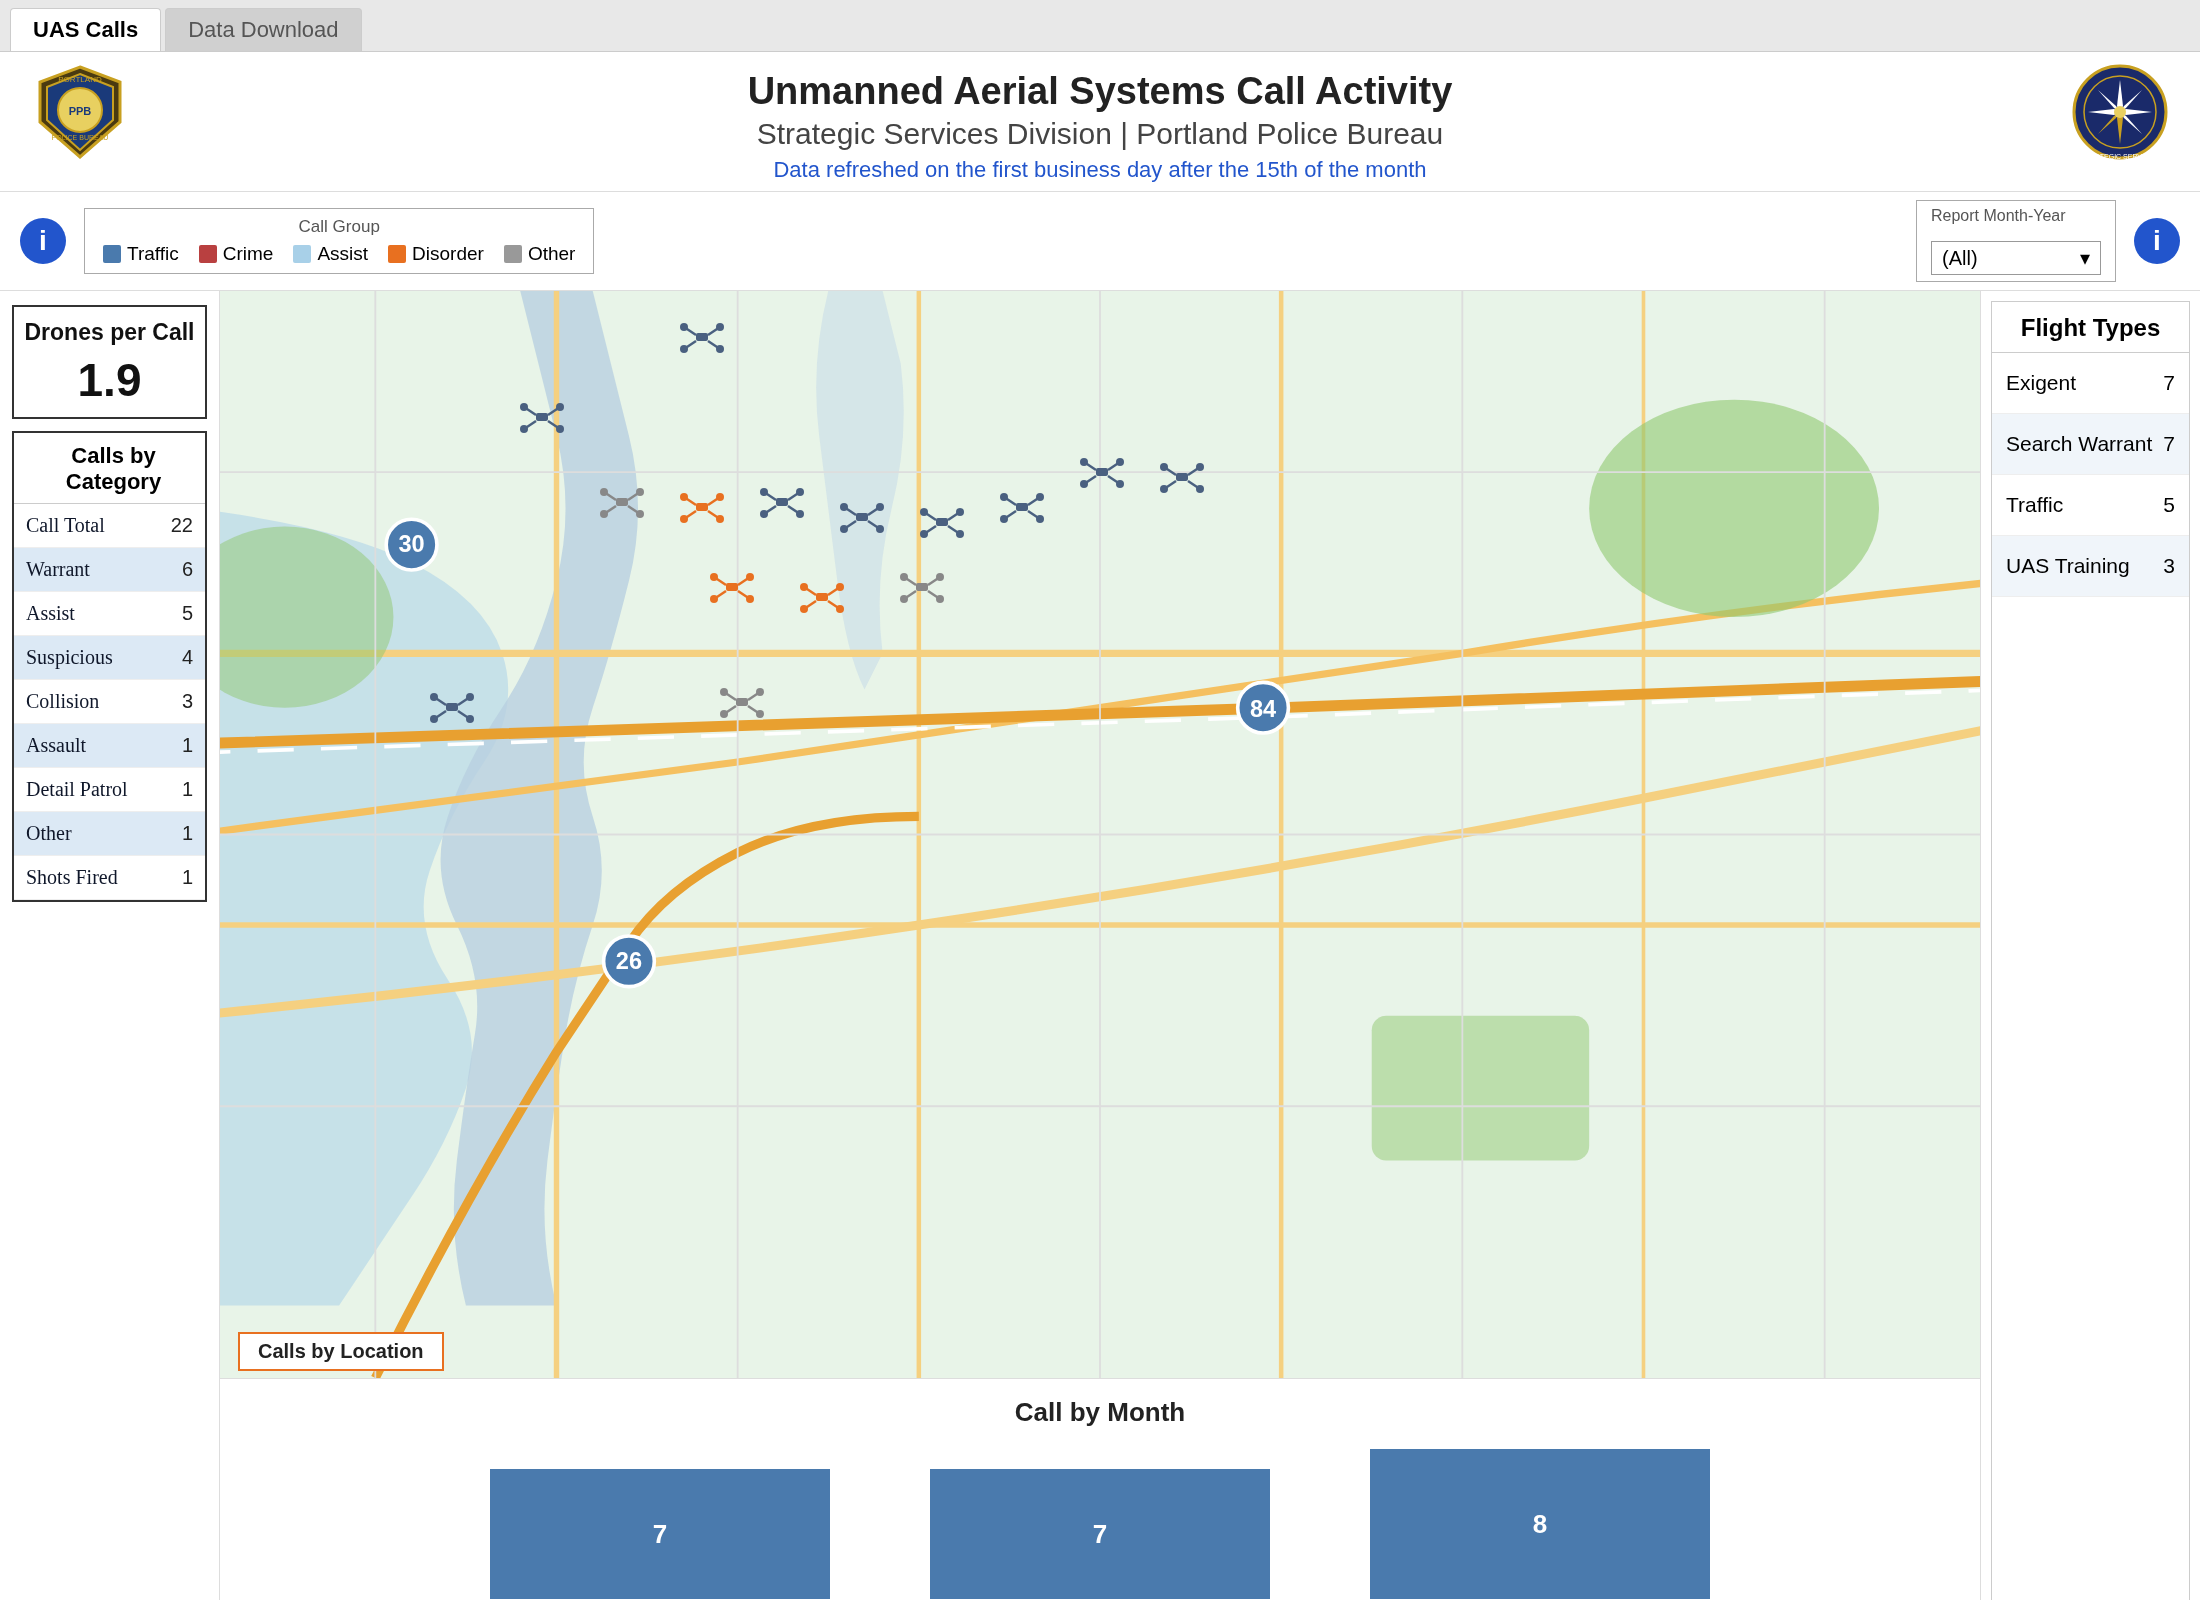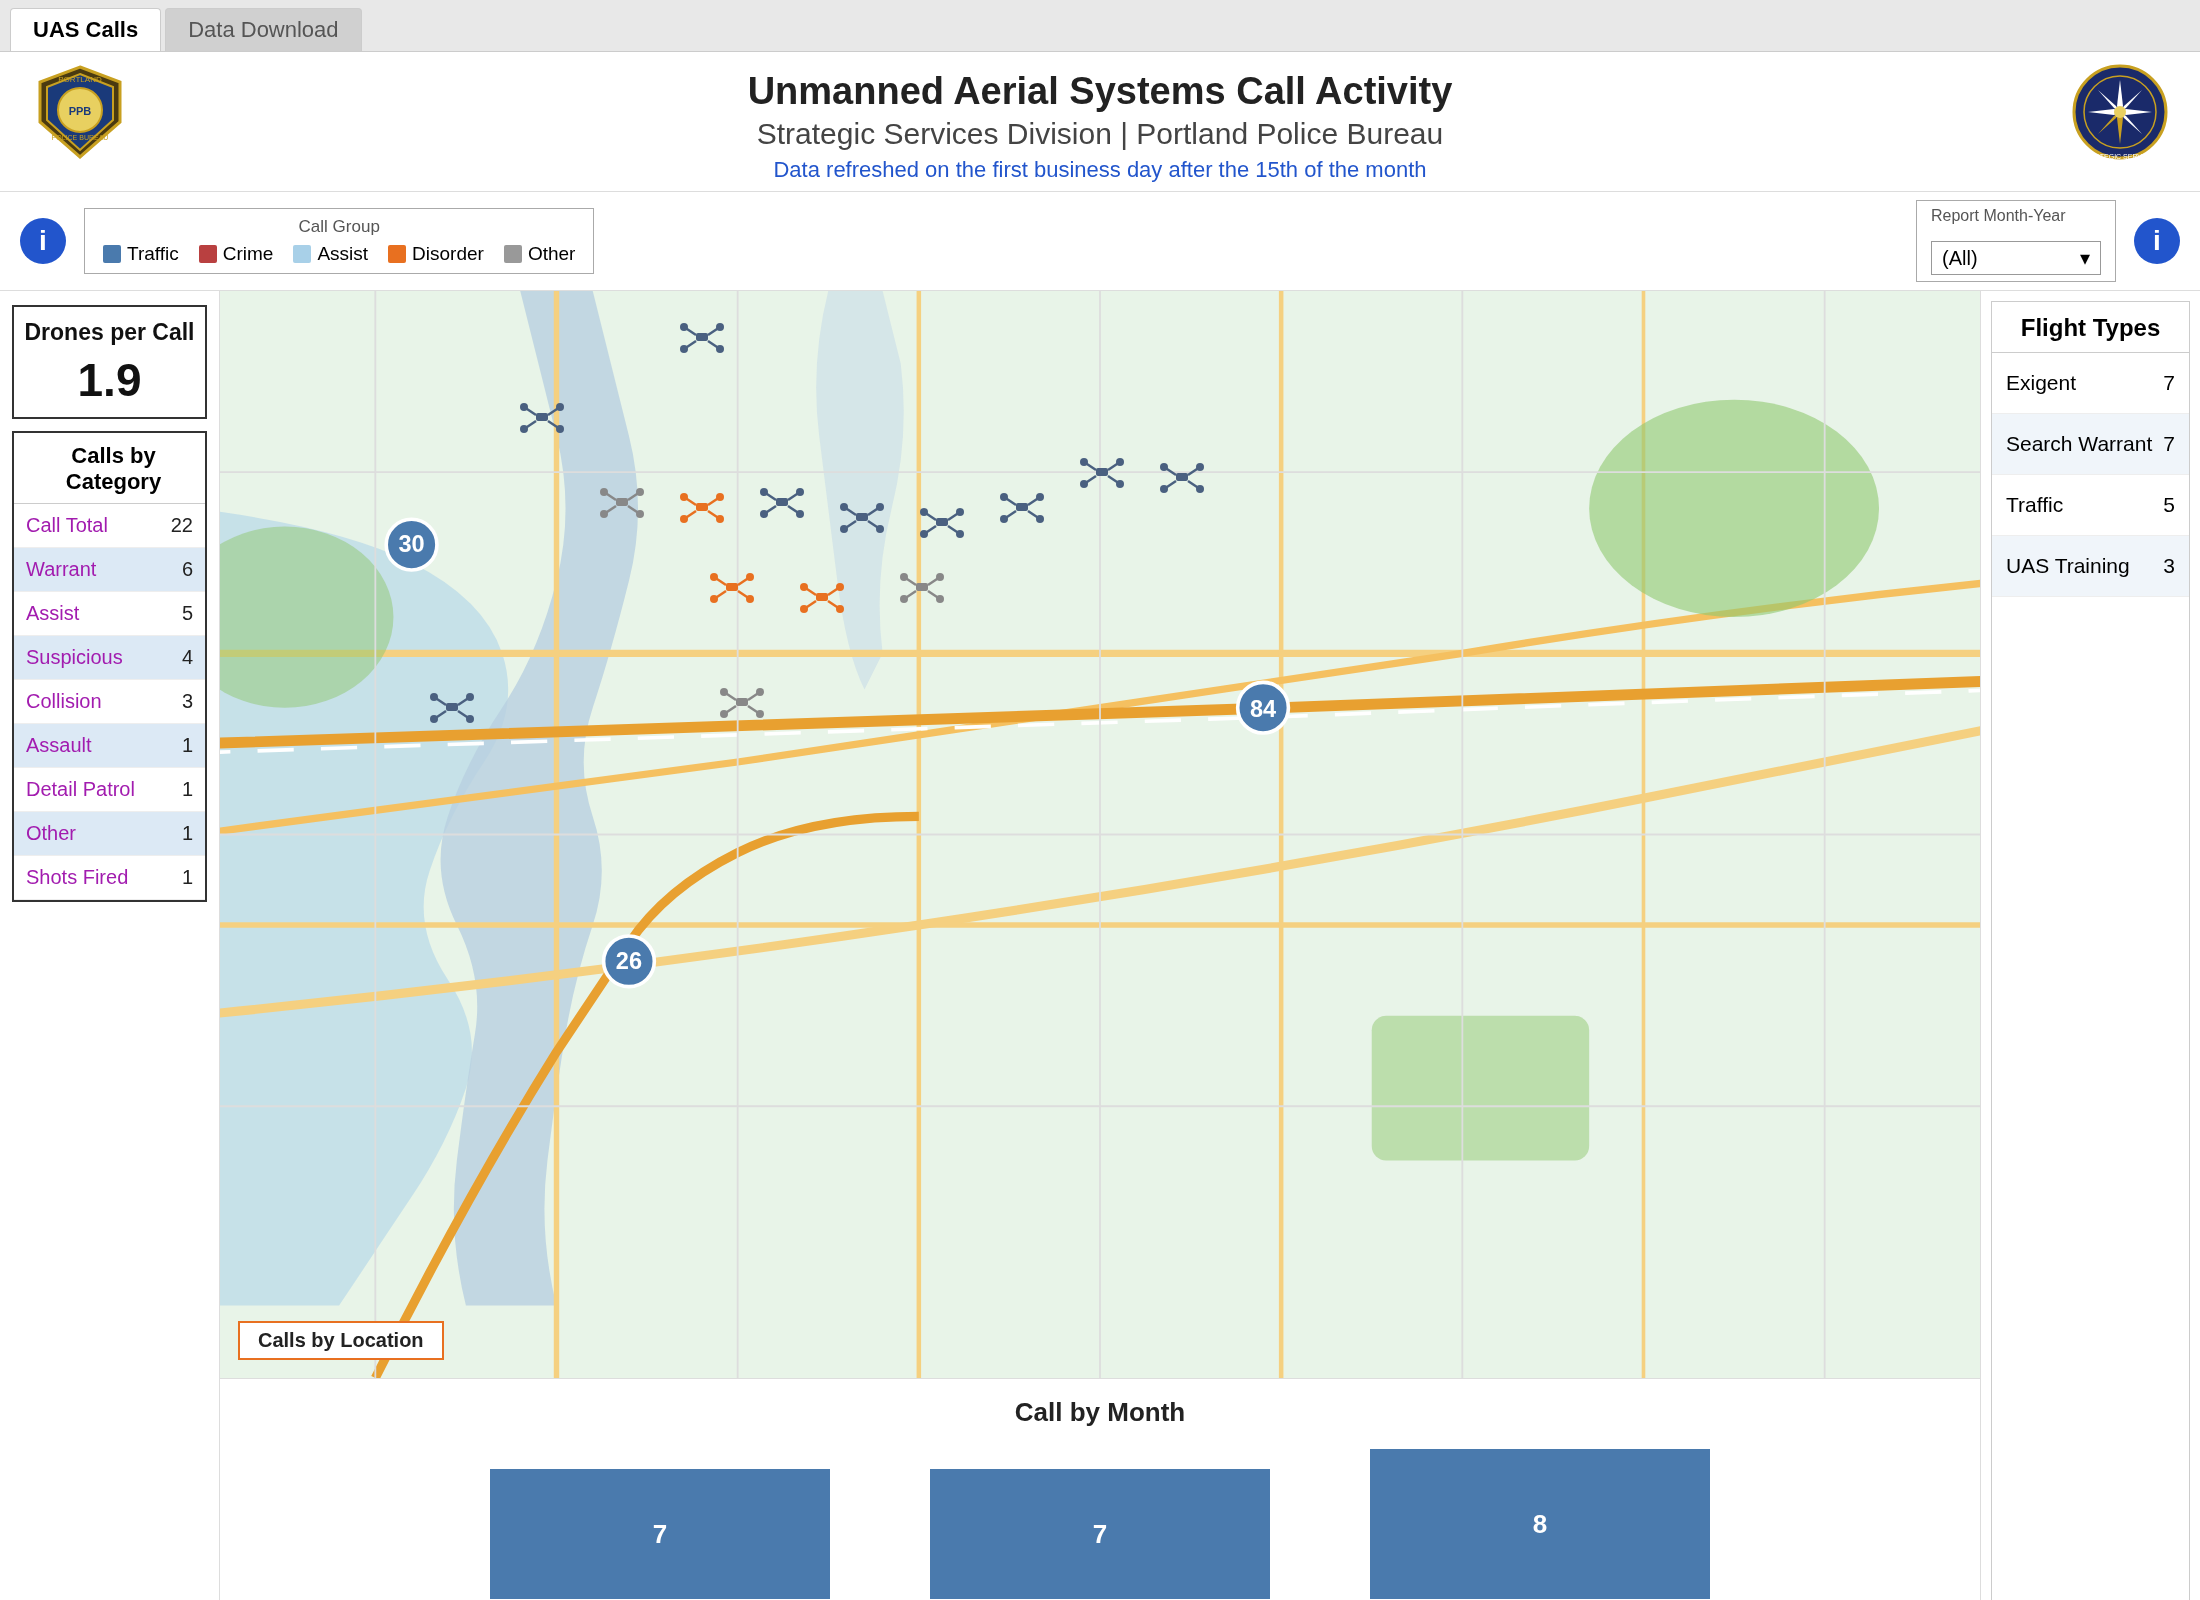--- a/index.html
+++ b/index.html
@@ -132,21 +132,21 @@
       display: flex;
       justify-content: space-between;
       align-items: center;
       padding: 10px 12px;
       font-size: 20px;
       border-bottom: 1px solid #eee;
     }
     .cat-row.highlighted {
       background: #dce9f5;
     }
-    .cat-row .cat-name { color: #a21caf; }
+    .cat-row .cat-name { color: #0f172a; font-family: Liberation Serif, serif; }
     .cat-row .cat-val { color: #222; font-weight: normal; }
     .info-circle {
       width: 46px;
       height: 46px;
       background: #2255cc;
       border-radius: 50%;
       display: flex;
       align-items: center;
       justify-content: center;
       color: white;
@@ -215,21 +215,21 @@
 
     
     .map-container {
       flex: 1;
       position: relative;
       overflow: hidden;
       background: #e8f4e8;
     }
     .map-label {
       position: absolute;
-      bottom: 18px;
+      bottom: 7px;
       left: 18px;
       background: #fff;
       border: 2px solid #e87020;
       padding: 6px 18px;
       font-size: 20px;
       font-weight: bold;
       color: #222;
     }
 
     

